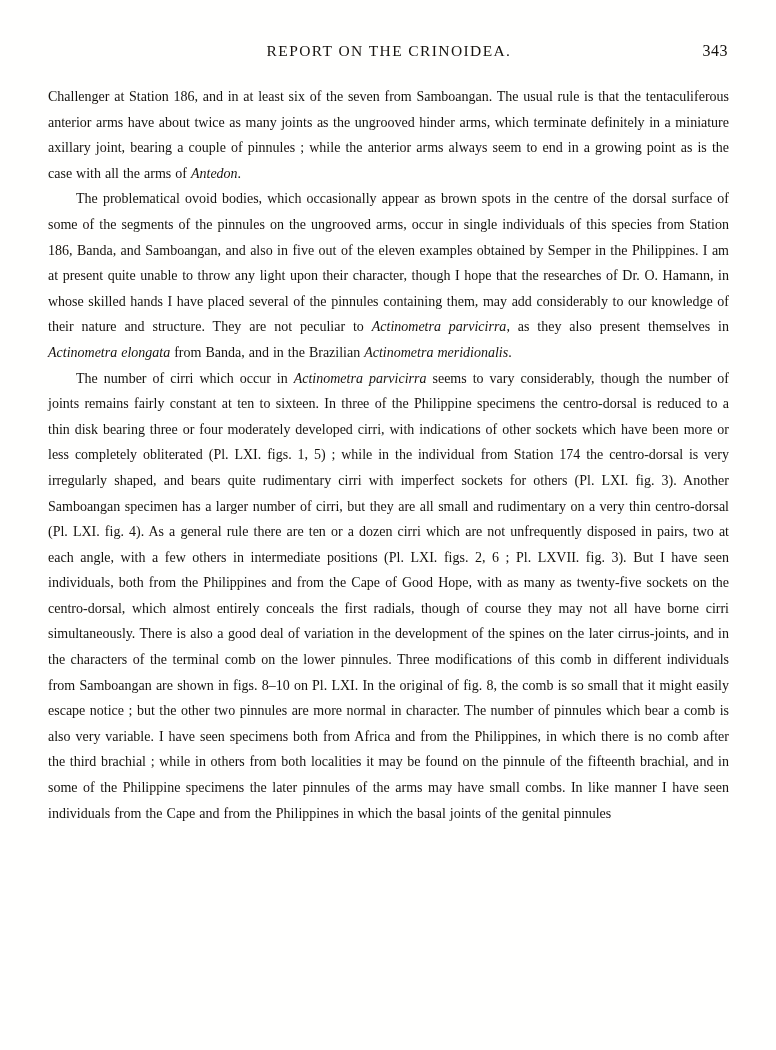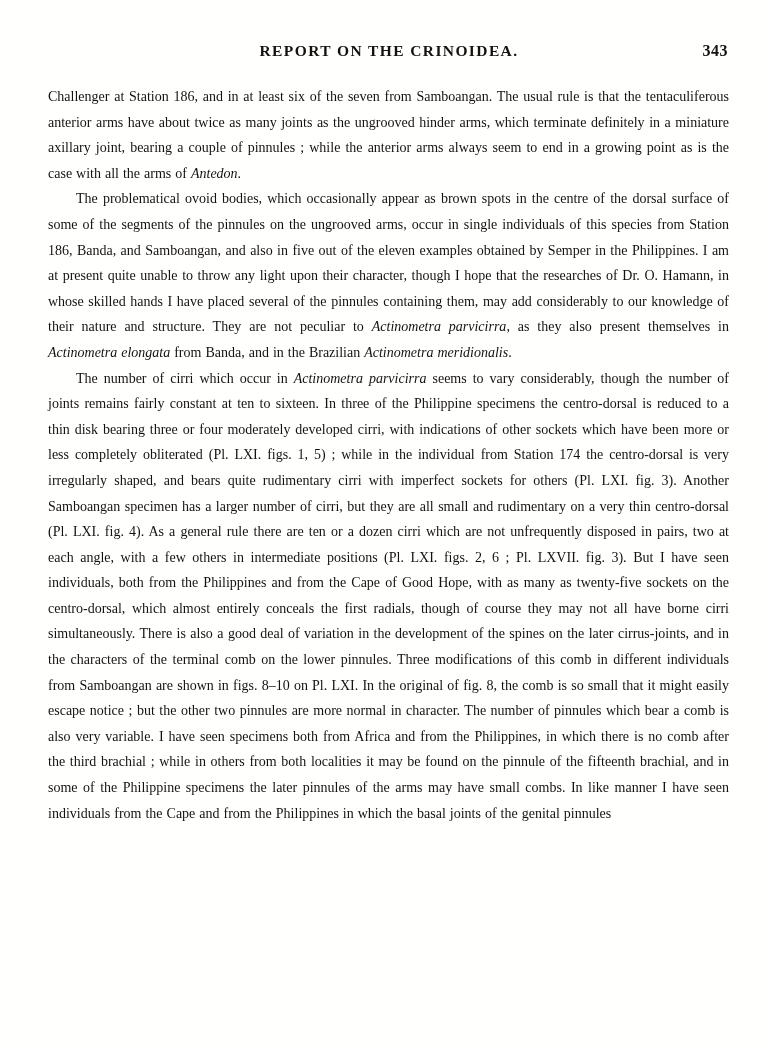--- a/index.html
+++ b/index.html
@@ -24,29 +24,29 @@
     right: 48px;
     height: 22px;
   }
   .running-head {
     position: absolute;
     left: 0;
     right: 0;
     text-align: center;
     font-size: 15.5px;
     letter-spacing: 1.4px;
-    font-weight: 700;
+    font-weight: 400;
     color: #15120e;
   }
   .folio {
     position: absolute;
     right: 0;
     top: 0;
     font-size: 16px;
-    font-weight: 700;
+    font-weight: 400;
     letter-spacing: 0.5px;
   }
   .body {
     position: absolute;
     top: 84px;
     left: 48px;
     width: 681px;
   }
   p {
     margin: 0;

